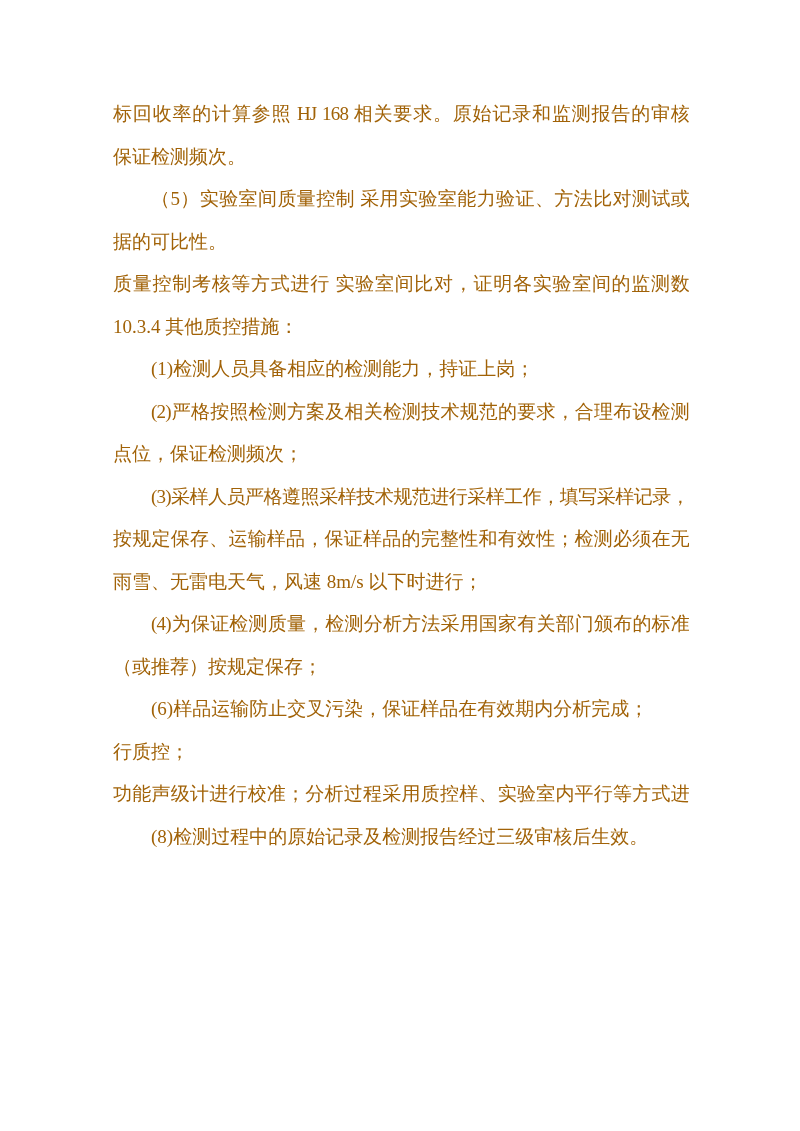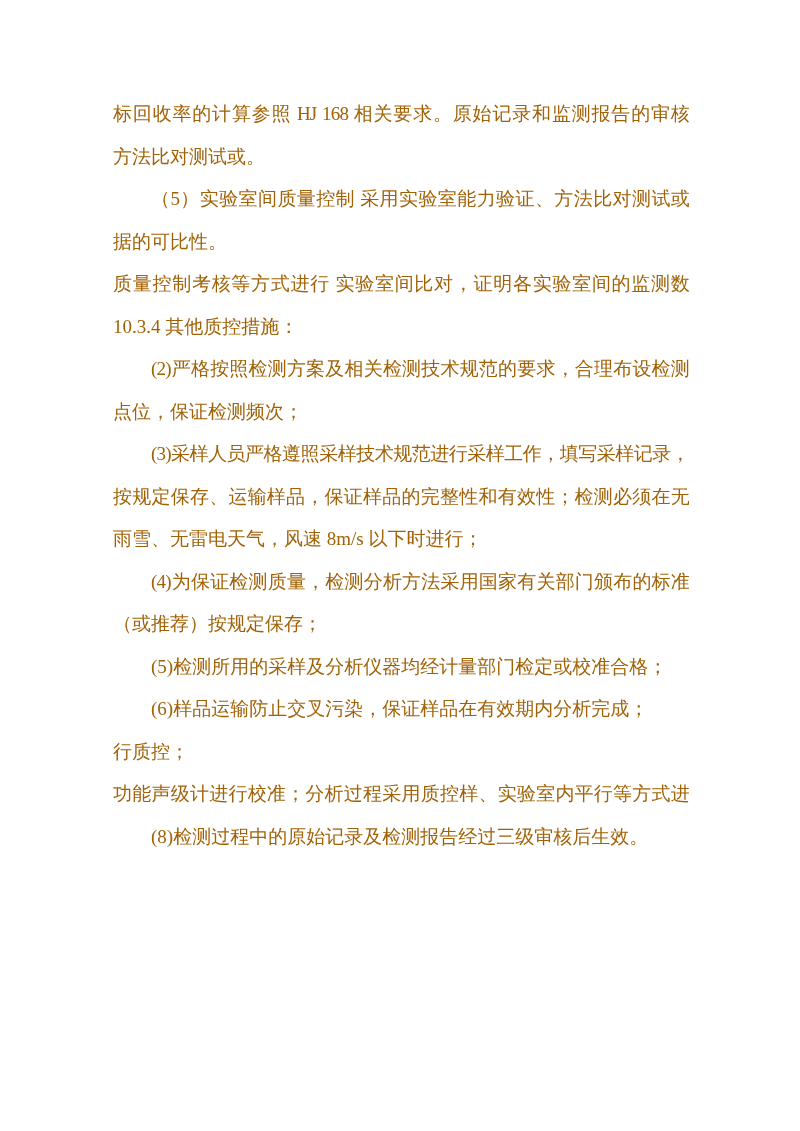--- a/index.html
+++ b/index.html
@@ -47,31 +47,31 @@
   .ind {
     text-indent: 38px;
   }
 </style>
 </head>
 <body>
 
 <div class="page">
   <div class="textblock">
     <div class="line fill">标回收率的计算参照 HJ 168 相关要求。原始记录和监测报告的审核</div>
-    <div class="line">方法比对测试或。</div>
+    <div class="line">保证检测频次。</div>
     <div class="line fill ind">（5）实验室间质量控制 采用实验室能力验证、方法比对测试或</div>
     <div class="line">据的可比性。</div>
     <div class="line fill">质量控制考核等方式进行 实验室间比对，证明各实验室间的监测数</div>
     <div class="line">10.3.4 其他质控措施：</div>
+    <div class="line ind">(1)检测人员具备相应的检测能力，持证上岗；</div>
     <div class="line fill ind">(2)严格按照检测方案及相关检测技术规范的要求，合理布设检测</div>
     <div class="line">点位，保证检测频次；</div>
     <div class="line fill ind">(3)采样人员严格遵照采样技术规范进行采样工作，填写采样记录，</div>
     <div class="line fill">按规定保存、运输样品，保证样品的完整性和有效性；检测必须在无</div>
     <div class="line">雨雪、无雷电天气，风速 8m/s 以下时进行；</div>
     <div class="line fill ind">(4)为保证检测质量，检测分析方法采用国家有关部门颁布的标准</div>
     <div class="line">（或推荐）按规定保存；</div>
-    <div class="line ind">(5)检测所用的采样及分析仪器均经计量部门检定或校准合格；</div>
     <div class="line ind">(6)样品运输防止交叉污染，保证样品在有效期内分析完成；</div>
     <div class="line">行质控；</div>
     <div class="line fill">功能声级计进行校准；分析过程采用质控样、实验室内平行等方式进</div>
     <div class="line ind">(8)检测过程中的原始记录及检测报告经过三级审核后生效。</div>
   </div>
 </div>
 
 </body></html>

